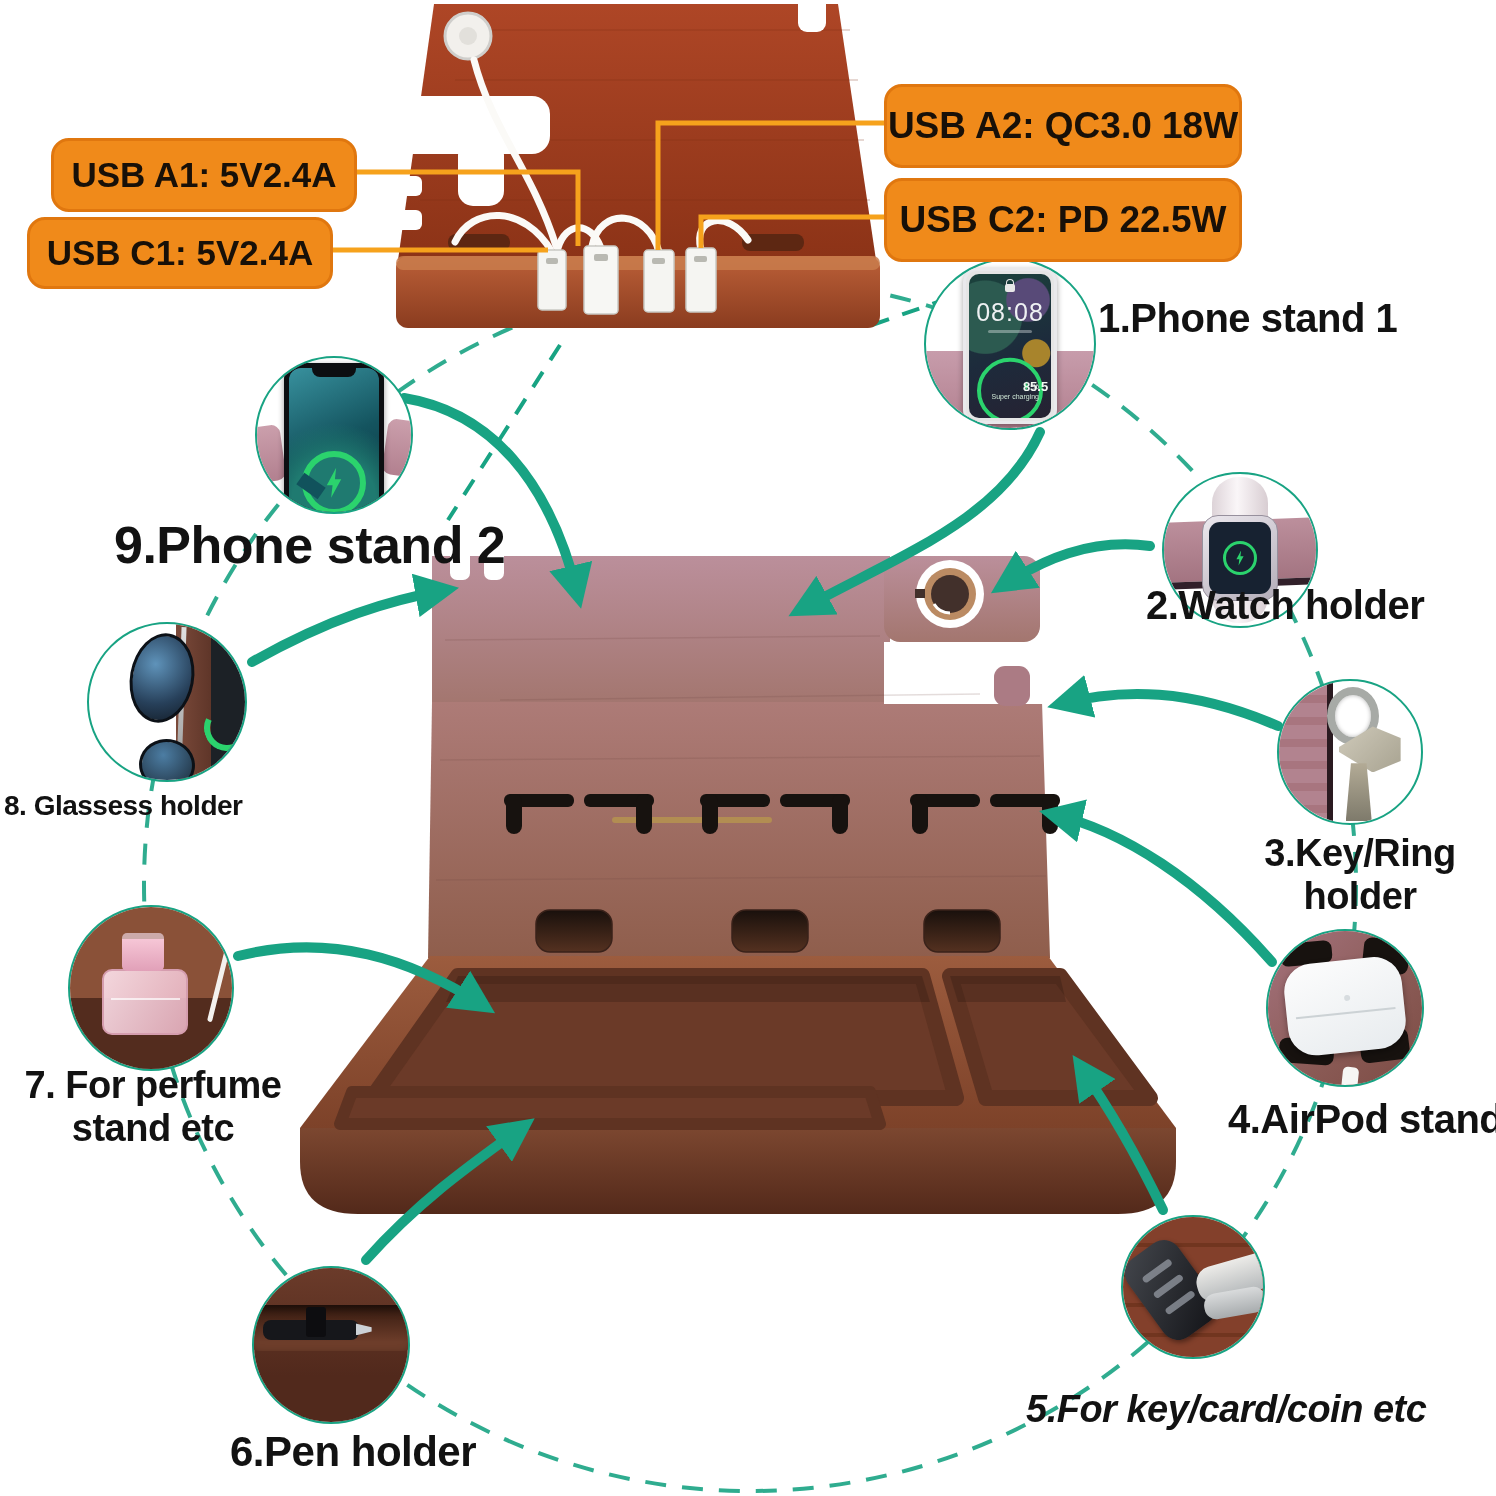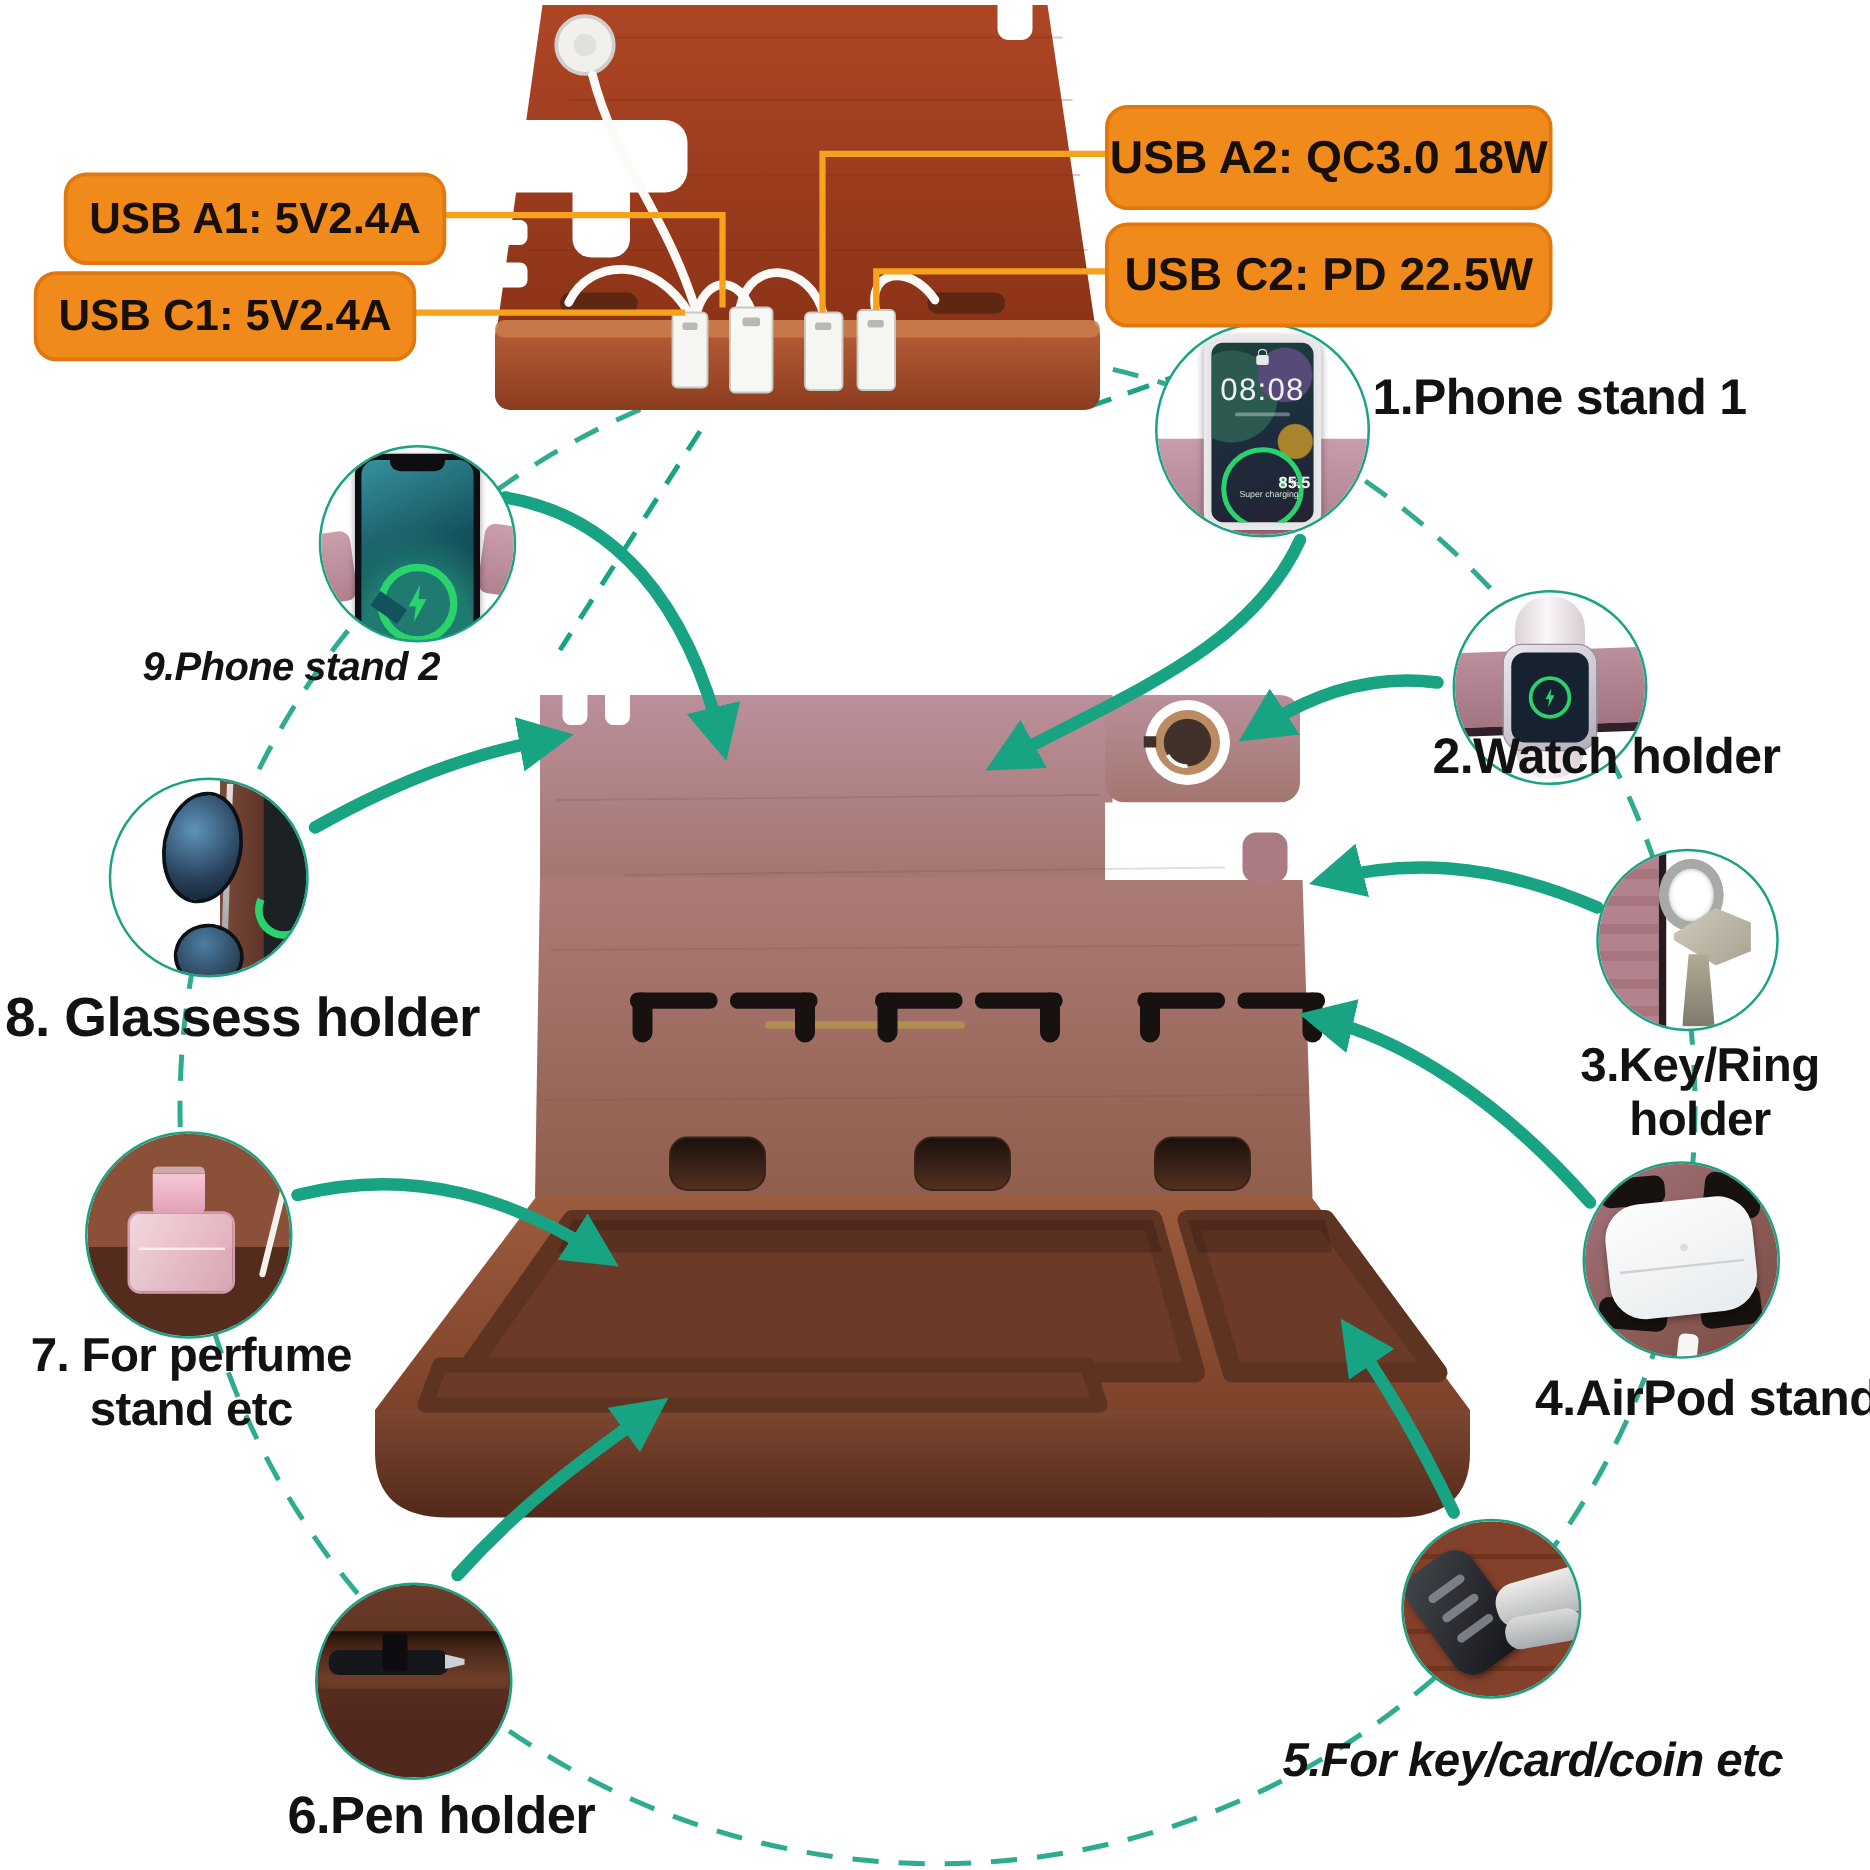--- a/index.html
+++ b/index.html
@@ -416,16 +416,16 @@
     <div>3.Key/Ring</div>
     <div>holder</div>
   </div>
   <div class="cap" style="left:1228px;top:1097px;font-size:40px;">4.AirPod stand</div>
   <div class="cap" style="left:1026px;top:1388px;font-size:38px;font-style:italic;">5.For key/card/coin etc</div>
   <div class="cap" style="left:230px;top:1428px;font-size:42px;">6.Pen holder</div>
   <div class="cap center" style="left:8px;top:1064px;width:290px;font-size:38px;">
     <div>7. For perfume</div>
     <div>stand etc</div>
   </div>
-  <div class="cap" style="left:4px;top:790px;font-size:44px;">8. Glassess holder</div>
-  <div class="cap" style="left:114px;top:516px;font-size:32px;font-style:italic;">9.Phone stand 2</div>
+  <div class="cap" style="left:4px;top:790px;font-size:28px;">8. Glassess holder</div>
+  <div class="cap" style="left:114px;top:516px;font-size:52px;">9.Phone stand 2</div>
 
 </div>
 
 </body></html>

